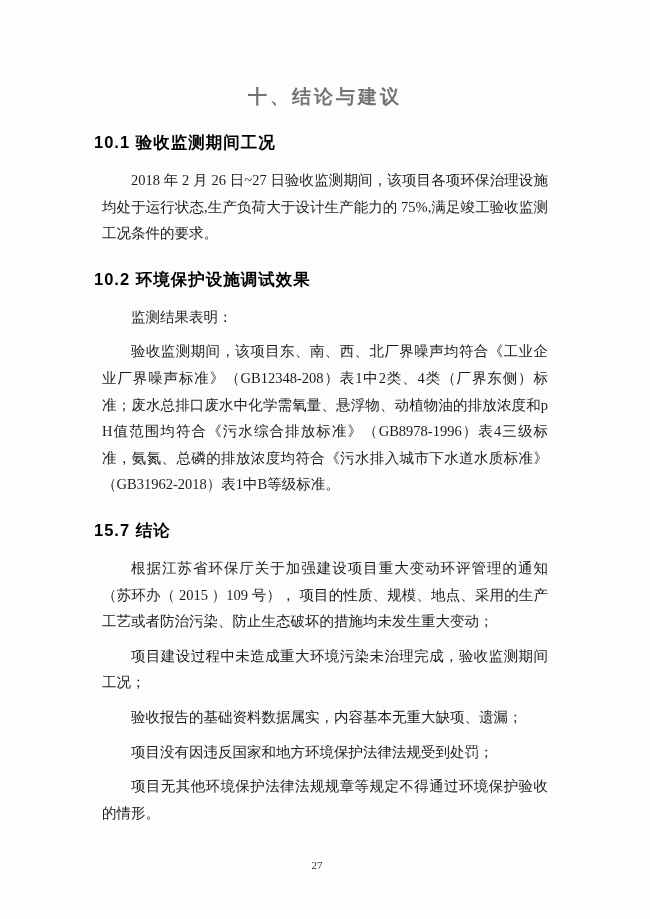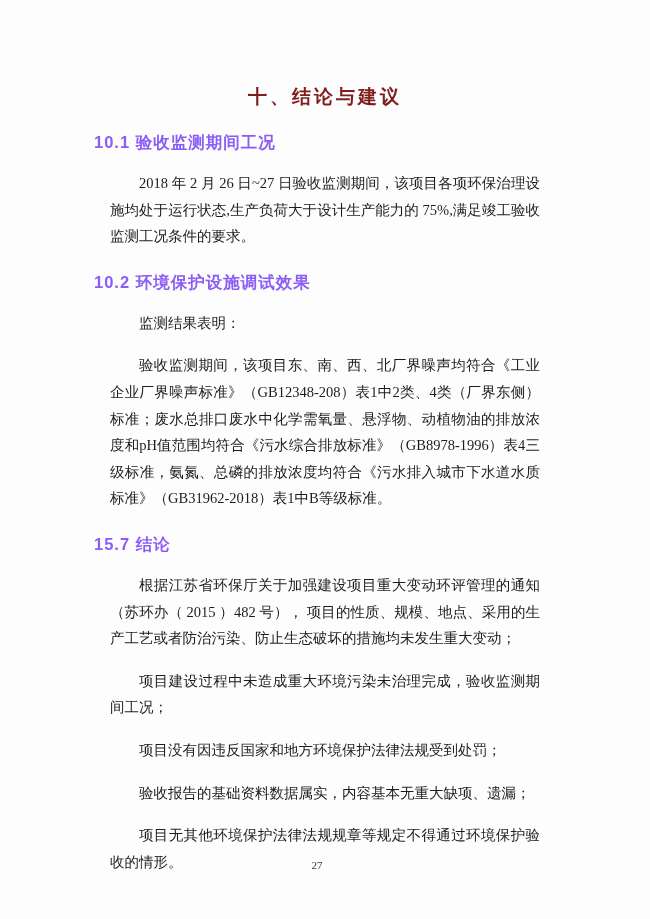--- a/index.html
+++ b/index.html
@@ -16,41 +16,41 @@
     padding: 84px 94px 0 94px;
     background: #fdfdfd;
     color: #1c1c1c;
     font-family: "Liberation Serif", "DejaVu Serif", serif;
     overflow: hidden;
   }
   .doc-title {
     font-family: "Liberation Sans", "DejaVu Sans", sans-serif;
     font-size: 19px;
     font-weight: bold;
-    color: #7f1d1d;
+    color: #737373;
     text-align: center;
     letter-spacing: 3px;
     margin: 0 0 20px 0;
     line-height: 26px;
   }
   .section h2 {
     font-family: "Liberation Sans", "DejaVu Sans", sans-serif;
     font-size: 16.5px;
     font-weight: bold;
-    color: #8b5cf6;
+    color: #000000;
     margin: 20px 0 13px 0;
     line-height: 24px;
     letter-spacing: 1px;
   }
   .section p {
     font-size: 14.5px;
     line-height: 26.6px;
     text-align: justify;
     text-indent: 2em;
-    margin: 16px;
+    margin: 8px;
     word-break: break-all;
   }
   .page-number {
     position: absolute;
     left: 0;
     right: 16px;
     bottom: 48px;
     text-align: center;
     font-size: 11px;
     color: #3a3a3a;
@@ -68,22 +68,22 @@
         <h2>10.1 验收监测期间工况</h2>
         <p>2018 年 2 月 26 日~27 日验收监测期间，该项目各项环保治理设施均处于运行状态,生产负荷大于设计生产能力的 75%,满足竣工验收监测工况条件的要求。</p>
       </section>
       <section class="section">
         <h2>10.2 环境保护设施调试效果</h2>
         <p>监测结果表明：</p>
         <p>验收监测期间，该项目东、南、西、北厂界噪声均符合《工业企业厂界噪声标准》（GB12348-208）表1中2类、4类（厂界东侧）标准；废水总排口废水中化学需氧量、悬浮物、动植物油的排放浓度和pH值范围均符合《污水综合排放标准》（GB8978-1996）表4三级标准，氨氮、总磷的排放浓度均符合《污水排入城市下水道水质标准》（GB31962-2018）表1中B等级标准。</p>
       </section>
       <section class="section">
         <h2>15.7 结论</h2>
-        <p>根据江苏省环保厅关于加强建设项目重大变动环评管理的通知（苏环办（ 2015 ）482 号）， 项目的性质、规模、地点、采用的生产工艺或者防治污染、防止生态破坏的措施均未发生重大变动；</p>
+        <p>根据江苏省环保厅关于加强建设项目重大变动环评管理的通知（苏环办（ 2015 ）109 号）， 项目的性质、规模、地点、采用的生产工艺或者防治污染、防止生态破坏的措施均未发生重大变动；</p>
         <p>项目建设过程中未造成重大环境污染未治理完成，验收监测期间工况；</p>
+        <p>验收报告的基础资料数据属实，内容基本无重大缺项、遗漏；</p>
         <p>项目没有因违反国家和地方环境保护法律法规受到处罚；</p>
-        <p>验收报告的基础资料数据属实，内容基本无重大缺项、遗漏；</p>
         <p>项目无其他环境保护法律法规规章等规定不得通过环境保护验收的情形。</p>
       </section>
     </main>
 
   <div class="page-number">27</div>
 </div>
 
 </body></html>

